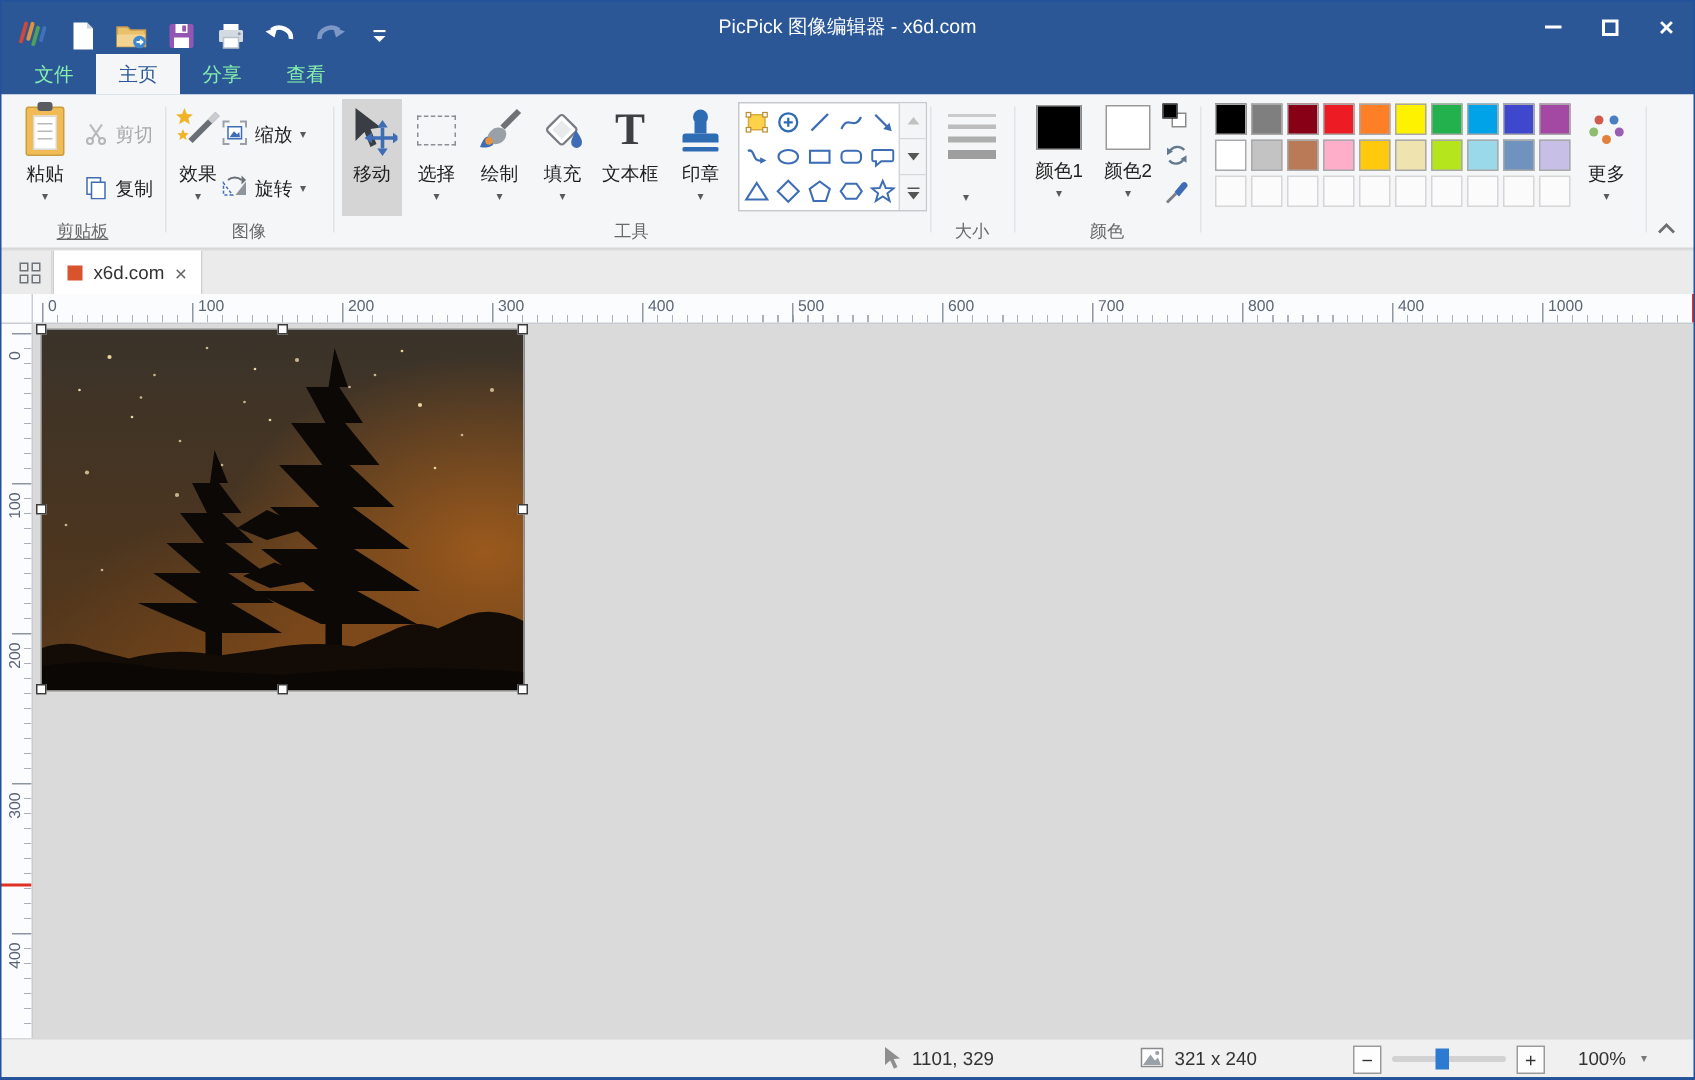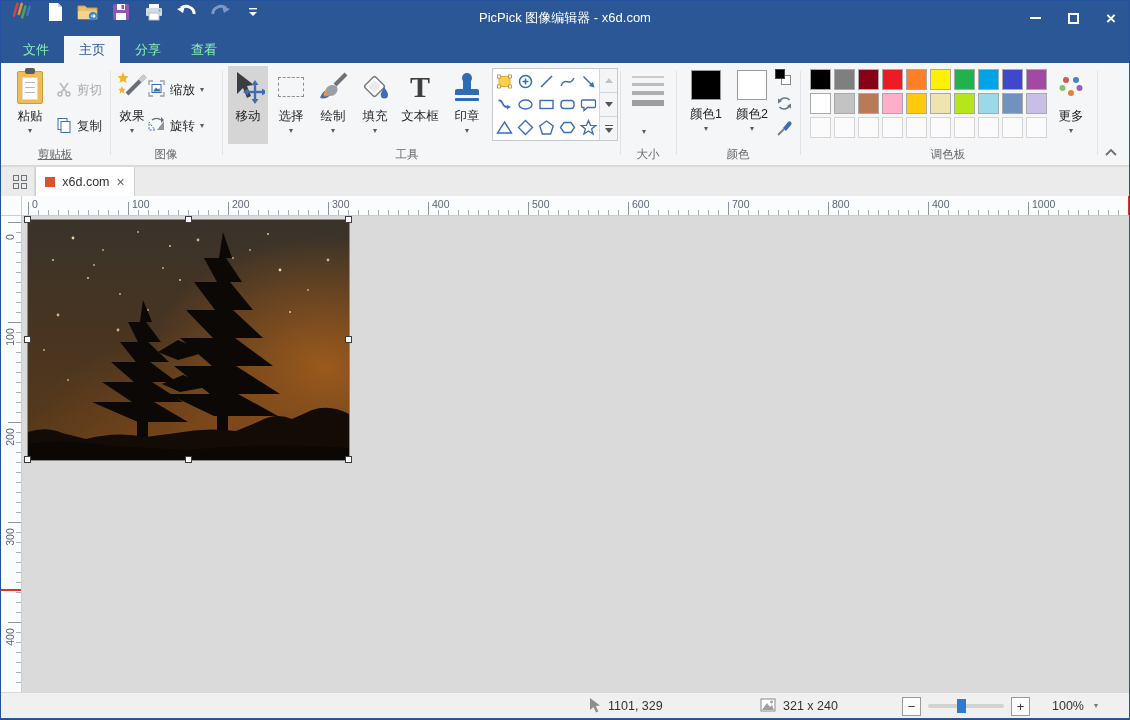--- a/index.html
+++ b/index.html
@@ -5,21 +5,21 @@
   * { margin:0; padding:0; box-sizing:border-box; }
   html,body { background:#888; }
   #app {
     position:relative; width:1130px; height:720px; overflow:hidden;
     font-family:"Liberation Sans", sans-serif; background:#f5f6f7;
     -webkit-font-smoothing:antialiased;
   }
   .frame { position:absolute; inset:0; border:1px solid #23519b; pointer-events:none; z-index:99; }
 
   
-  .titlebar { position:absolute; left:0; top:0; width:1130px; height:36px; background:#2b5797; display:flex; align-items:flex-start; }
+  .titlebar { position:absolute; left:0; top:0; width:1130px; height:36px; background:#2b5797; display:flex; align-items:flex-end; }
   .qat { display:flex; align-items:center; gap:9px; padding-left:10px; }
   .qat .ic { width:24px; height:24px; display:flex; align-items:center; justify-content:center; }
   .title-text { position:absolute; left:0; right:0; top:0; height:36px; display:flex; align-items:center; justify-content:center; color:#fff; font-size:13px; pointer-events:none; }
   .wctrls { position:absolute; right:0; top:0; height:36px; display:flex; }
   .wbtn { width:38px; height:36px; display:flex; align-items:center; justify-content:center; }
   .min-glyph { width:11px; height:2px; background:#fff; }
   .max-glyph { width:11px; height:11px; border:2px solid #fff; }
   .x-glyph { color:#fff; font-size:17px; line-height:1; font-weight:bold; }
 
   
@@ -443,21 +443,21 @@
             <span class="tri-up"></span>
           </div>
         <div class="sbtn">
             <span class="tri-down"></span>
           </div>
         <div class="sbtn">
             <span class="tri-more"></span>
           </div>
       </div>
     </div>
-    <div class="grp-label" style="left:208px;width:398px;">工具</div>
+    <div class="grp-label" style="left:222px;width:398px;">工具</div>
     <div class="sep" style="left:620px;"></div>
 
     <div class="size-lines">
       <i style="height:2px;background:#cbcbcb;"></i>
       <i style="height:3px;background:#bdbdbd;"></i>
       <i style="height:4px;background:#aeaeae;"></i>
       <i style="height:6px;background:#9e9e9e;"></i>
     </div>
     <div class="caret" style="position:absolute;left:642px;top:62px;">▾</div>
     <div class="grp-label" style="left:620px;width:56px;">大小</div>
@@ -534,21 +534,20 @@
           <circle cx="8" cy="6" r="3" fill="#cf5b4e"></circle>
             <circle cx="18" cy="6" r="3" fill="#4a7fc1"></circle>
           <circle cx="4.5" cy="14" r="3" fill="#8fbc6f"></circle>
             <circle cx="21.5" cy="14" r="3" fill="#9a5fb5"></circle>
           <circle cx="13" cy="19" r="3" fill="#e2813b"></circle>
         </svg>
       </span>
       <span class="blabel">更多</span>
       <span class="caret">▾</span>
     </div>
-    <div class="grp-label" style="left:800px;width:296px;">调色板</div>
     <div class="sep" style="left:1097px;"></div>
     <div class="collapse-chevron">
       <svg width="12" height="8" viewBox="0 0 12 8">
           <polyline points="1,7 6,2 11,7" fill="none" stroke="#6e6e6e" stroke-width="1.8"></polyline>
         </svg>
     </div>
   </div>
 
   <div class="doctabs">
     <div class="layout-btn">

